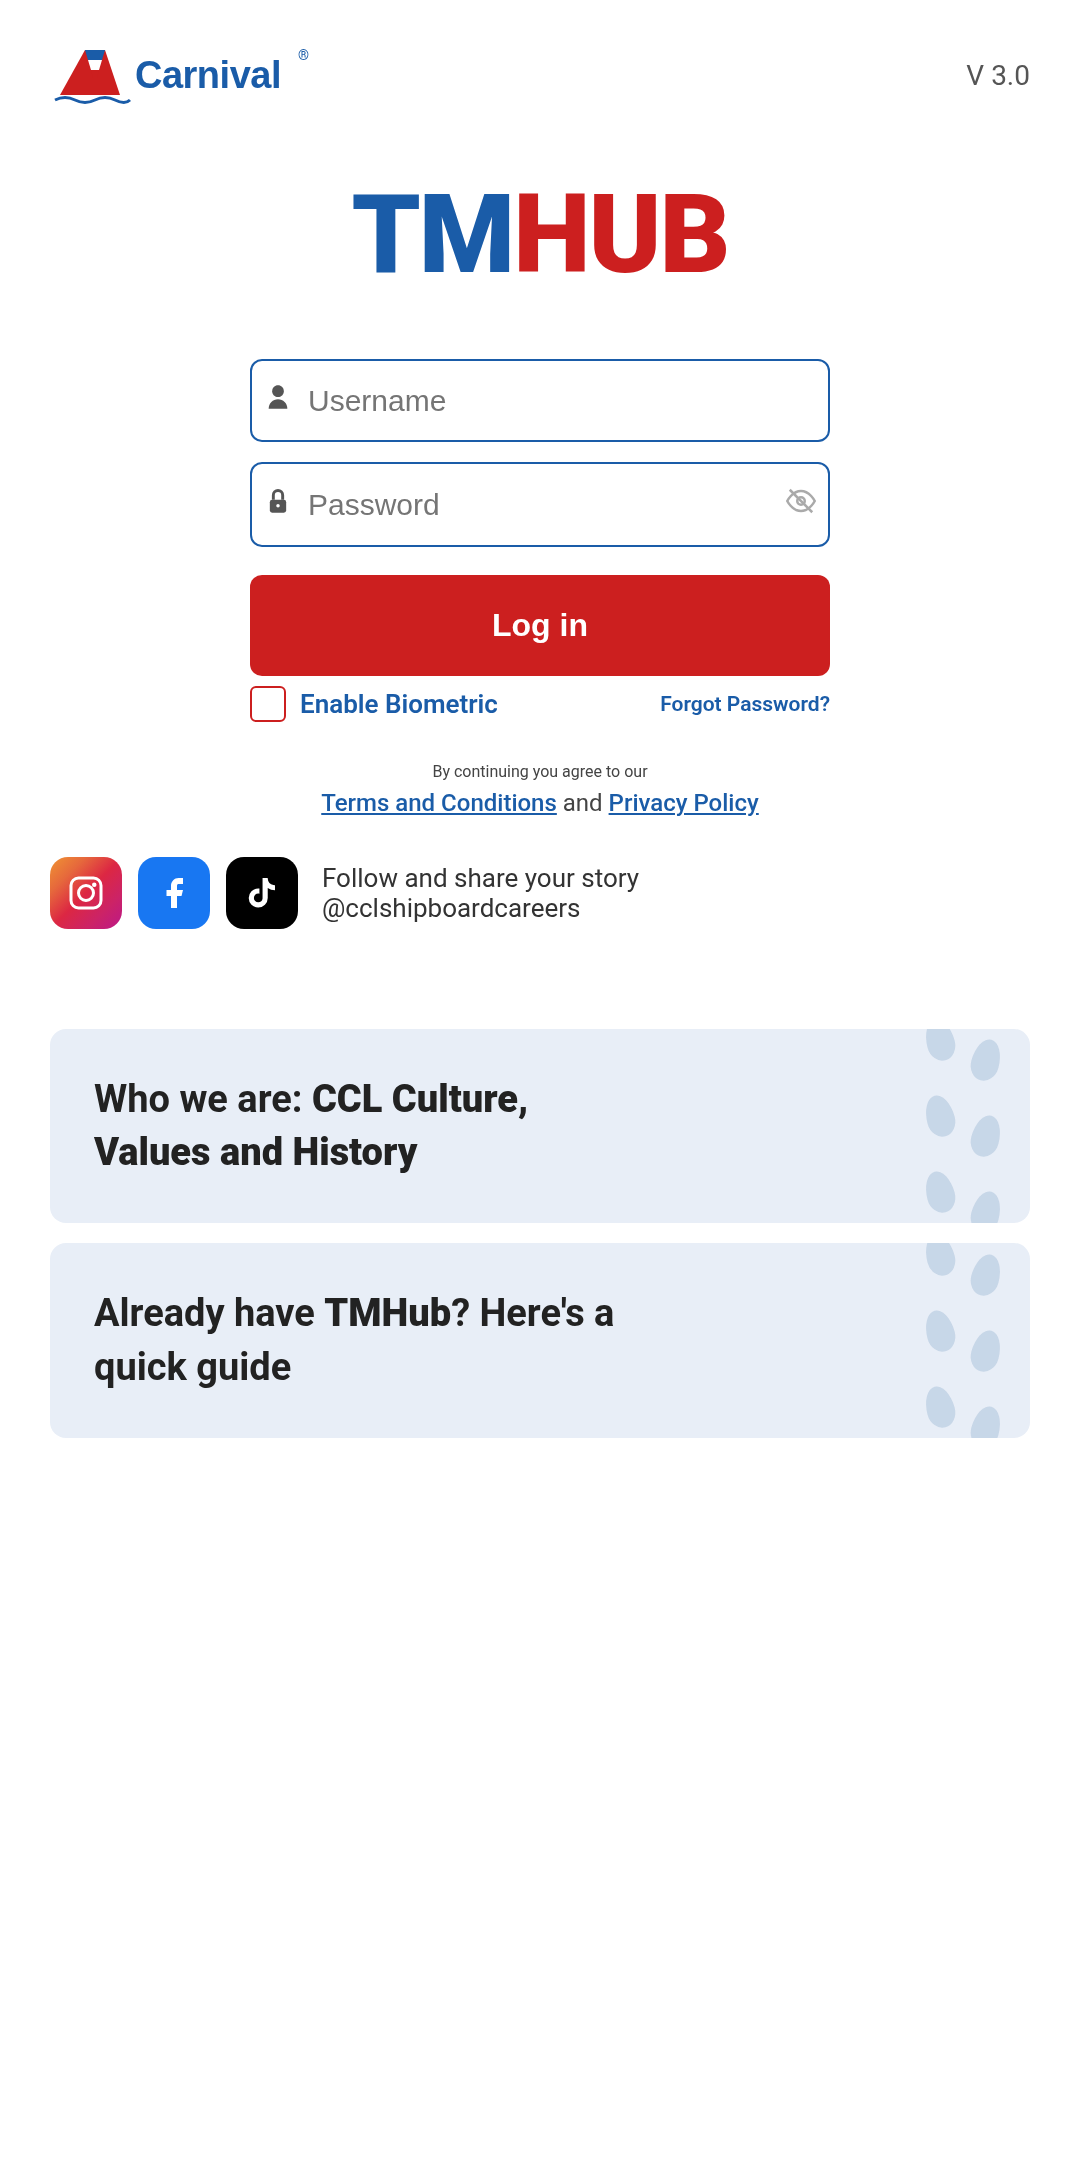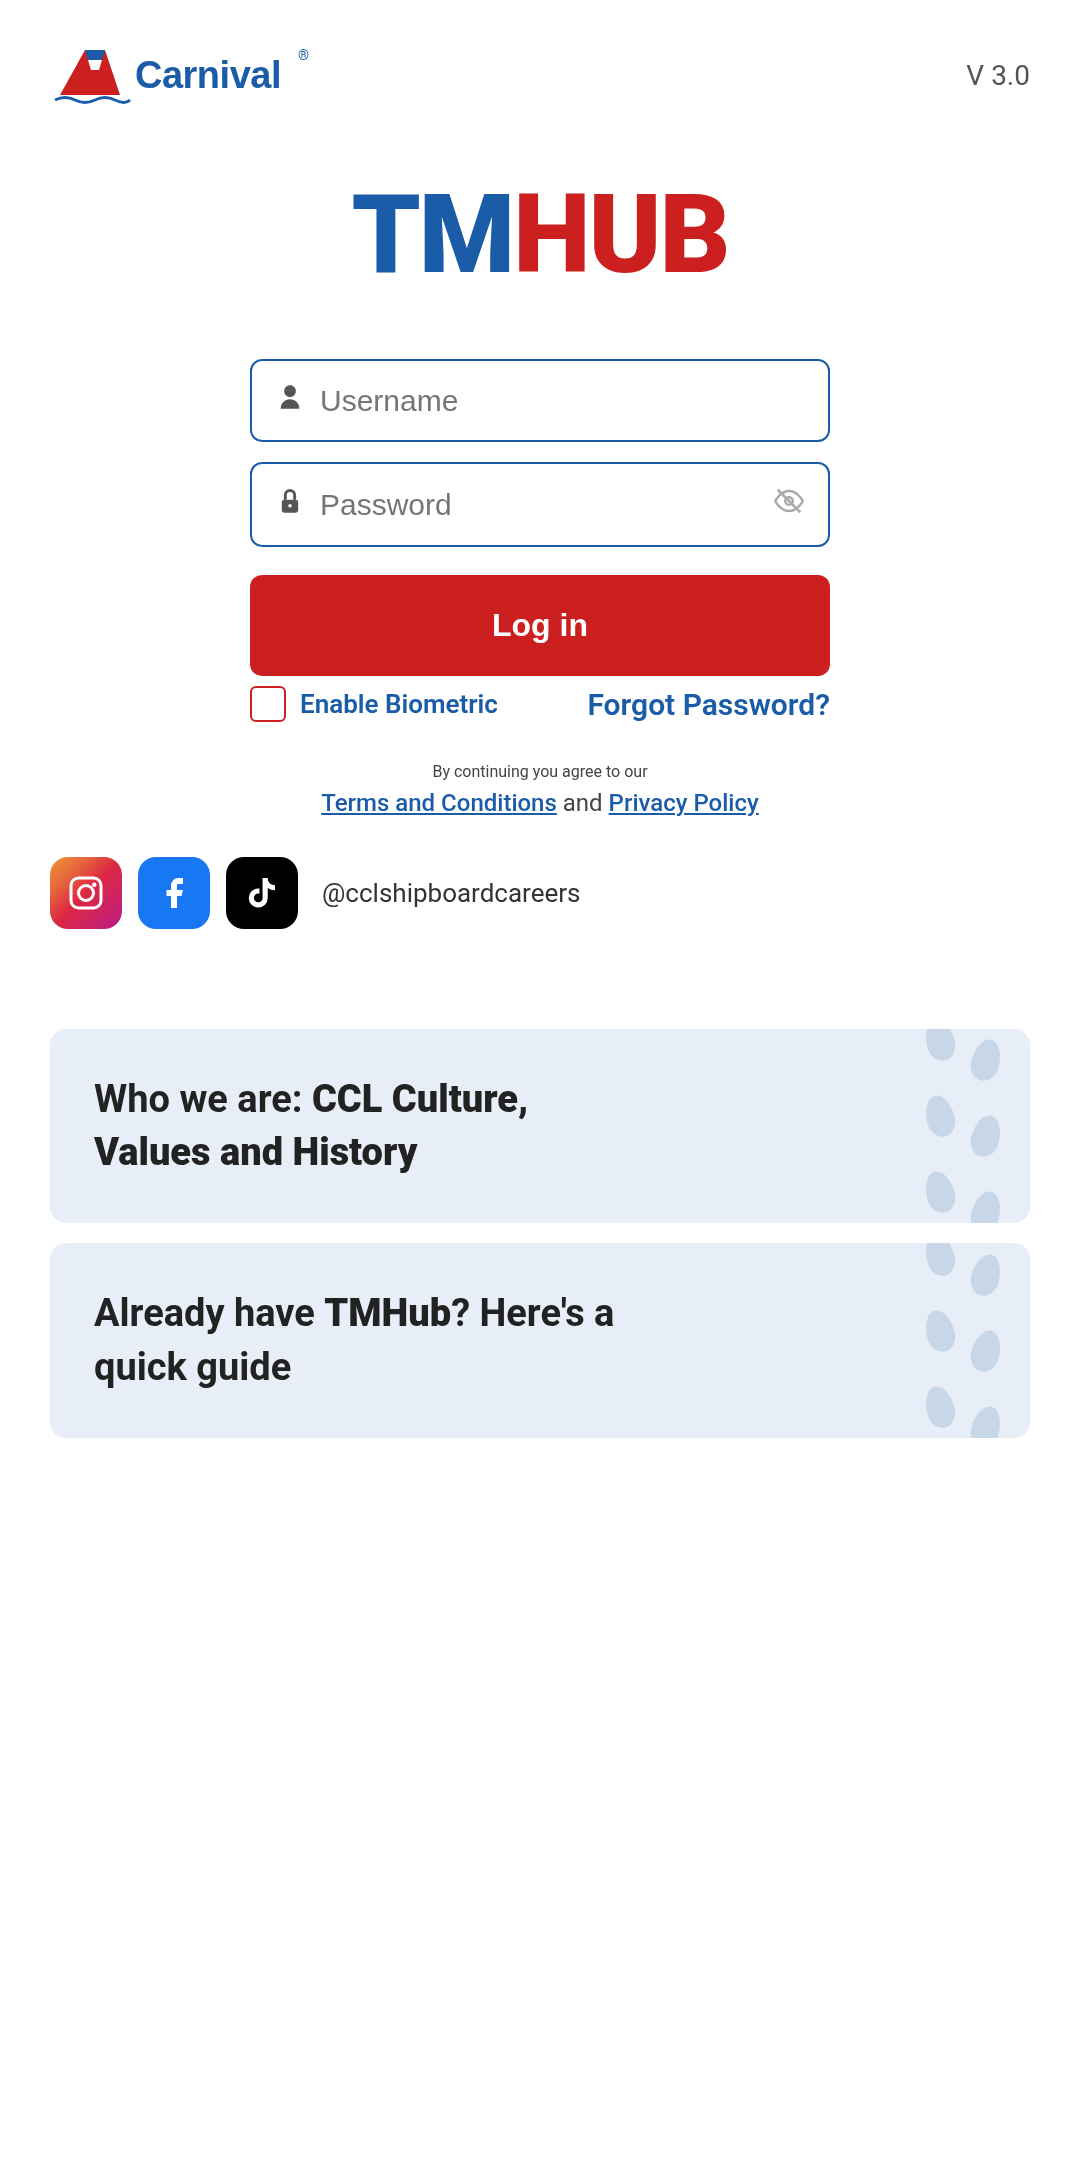--- a/index.html
+++ b/index.html
@@ -74,21 +74,21 @@
       display: flex;
       flex-direction: column;
       gap: 20px;
     }
 
     .input-wrapper {
       display: flex;
       align-items: center;
       border: 2px solid #1a5ca8;
       border-radius: 12px;
-      padding: 22px 24px;
+      padding: 22px 12px;
       background: #fff;
       gap: 16px;
     }
 
     .input-wrapper input {
       flex: 1;
       border: none;
       outline: none;
       font-size: 30px;
       color: #aaa;
@@ -144,21 +144,21 @@
       flex-shrink: 0;
     }
 
     .biometric-label {
       font-size: 26px;
       color: #1a5ca8;
       font-weight: 600;
     }
 
     .forgot-password {
-      font-size: 30px;
+      font-size: 21px;
       color: #1a5ca8;
       font-weight: 600;
       cursor: pointer;
       text-decoration: none;
     }
 
     .terms-section {
       text-align: center;
       margin-top: 40px;
       width: 100%;
@@ -403,20 +403,21 @@
         </svg>
       </div>
 
       <div class="social-icon tiktok-icon">
         <svg width="36" height="36" viewBox="0 0 24 24" fill="white" xmlns="http://www.w3.org/2000/svg">
           <path d="M19.59 6.69a4.83 4.83 0 01-3.77-4.25V2h-3.45v13.67a2.89 2.89 0 01-2.88 2.5 2.89 2.89 0 01-2.89-2.89 2.89 2.89 0 012.89-2.89c.28 0 .54.04.79.1V9.01a6.33 6.33 0 00-.79-.05 6.34 6.34 0 00-6.34 6.34 6.34 6.34 0 006.34 6.34 6.34 6.34 0 006.33-6.34V8.69a8.27 8.27 0 004.84 1.55V6.79a4.85 4.85 0 01-1.07-.1z" fill="white"></path>
         </svg>
       </div>
     </div>
     <div class="social-text">
+      <span class="follow-text">Follow and share your story</span>
       <span class="handle-text">@cclshipboardcareers</span>
     </div>
   </div>
 
 </div>
 
 <div class="cards-section">
 
   <div class="card">
     <div class="card-title">

